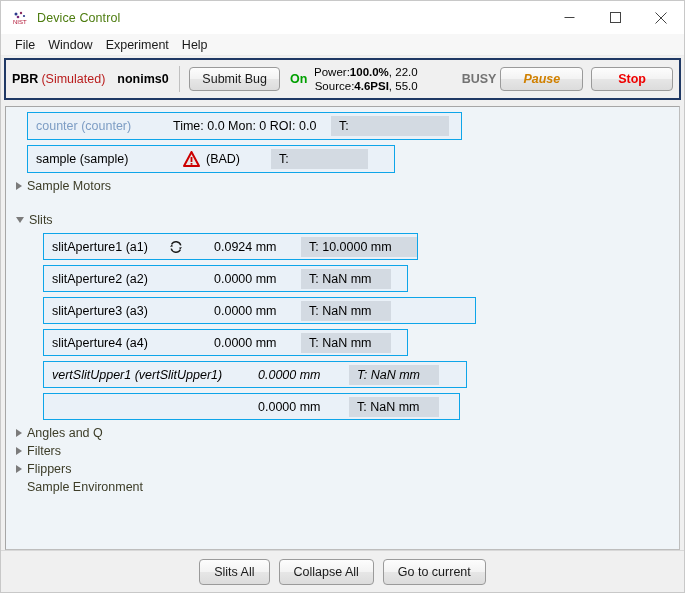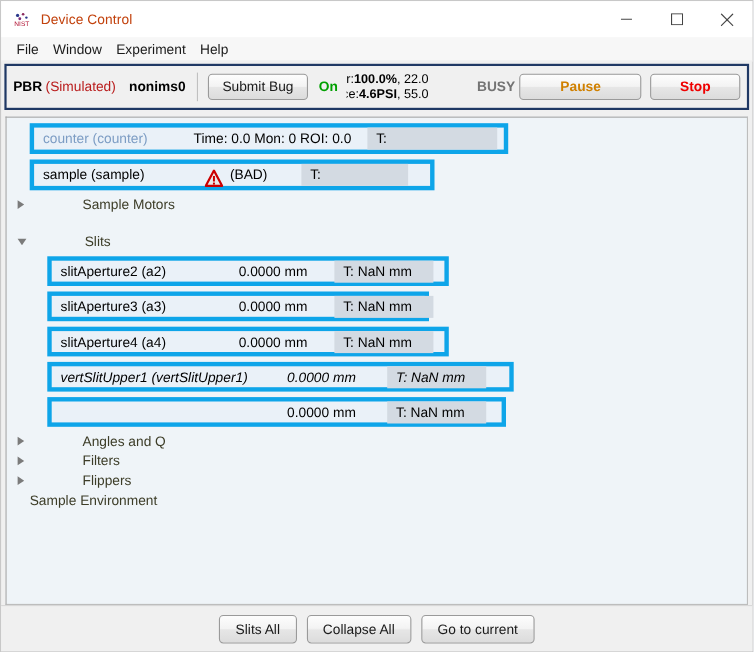--- a/index.html
+++ b/index.html
@@ -26,21 +26,21 @@
     position: relative;
   }
   .title-icon {
     width: 16px; height: 16px;
     margin-left: 11px; margin-right: 9px;
     position: relative;
     flex: 0 0 auto;
   }
   .title-text {
     font-size: 12.5px;
-    color: #c2410c;
+    color: #4d7c0f;
     letter-spacing: 0.1px;
   }
   .win-btns {
     margin-left: auto;
     display: flex; height: 33px;
   }
   .win-btn {
     width: 46px; height: 33px;
     display: flex; align-items: center; justify-content: center;
     color: #333;
@@ -112,63 +112,62 @@
     width: 163px;
     overflow: hidden;
     white-space: nowrap;
   }
   .reactor-line { font-size: 11.5px; color: #000; }
   .reactor-line b { font-weight: bold; }
   .busy-label {
     color: #737373; font-weight: bold; font-size: 12.5px;
     margin-left: 44px; margin-right: 4px;
   }
-  .pause-btn { color: #d08000; font-weight: bold; padding: 4px 36px; }
+  .pause-btn { color: #d08000; font-weight: bold; padding: 4px 22px; font-style: italic; }
   .stop-btn  { color: #ef0000; font-weight: bold; padding: 4px 26px; margin-left: 8px; }
 
   
   .tree-panel {
     flex: 1 1 auto;
     margin: 6px 4px 0 4px;
     background: #eff4f8;
     border: 1px solid #a6a6a6;
     border-right-color: #bdbdbd;
     border-bottom-color: #bdbdbd;
     overflow: hidden;
     position: relative;
     padding-top: 5px;
   }
 
   .node-row {
     display: flex; align-items: center;
     font-size: 12.5px; color: #3d3d28;
     height: 16px;
     padding-left: 10px;
-    gap: 48px;
   }
   .tri {
     width: 0; height: 0;
     margin-right: 5px;
     flex: 0 0 auto;
   }
   .tri.closed {
     border-left: 6px solid #7b7b7b;
     border-top: 4px solid transparent;
     border-bottom: 4px solid transparent;
   }
   .tri.open {
     border-top: 6px solid #7b7b7b;
     border-left: 4px solid transparent;
     border-right: 4px solid transparent;
   }
   .node-label { white-space: nowrap; }
 
   
   .dev-box {
-    border: 4px solid #0ea5e9;
+    border: 1px solid #0ea5e9;
     background: #eaf1f8;
     height: 27px;
     display: flex; align-items: center;
     margin-bottom: 5px;
     font-size: 12.5px;
     color: #000;
     position: relative;
   }
   .dev-name { padding-left: 8px; white-space: nowrap; }
   .dev-mid {
@@ -284,28 +283,41 @@
     <div class="node-row" style="margin-top:3px;">
       <span class="tri closed"></span>
       <span class="node-label">Sample Motors</span>
     </div>
 
     <div class="node-row" style="margin-top:18px; margin-bottom:5px;">
       <span class="tri open"></span>
       <span class="node-label">Slits</span>
     </div>
 
+    <div class="dev-box" style="margin-left:37px; width:375px;">
+      <span class="dev-name">slitAperture1 (a1)</span>
+      <span class="spin-ico" style="left:124px; top:5px;">
+        <svg width="16" height="16" viewBox="0 0 16 16">
+          <path d="M3.2 9.6 A5 5 0 0 0 12.4 10.6" fill="none" stroke="#1a1a1a" stroke-width="1.4"></path>
+          <path d="M12.8 6.4 A5 5 0 0 0 3.6 5.4" fill="none" stroke="#1a1a1a" stroke-width="1.4"></path>
+          <path d="M12.4 10.6 L13.9 8.1 L10.9 8.7 Z" fill="#1a1a1a"></path>
+          <path d="M3.6 5.4 L2.1 7.9 L5.1 7.3 Z" fill="#1a1a1a"></path>
+        </svg>
+      </span>
+      <span class="dev-mid" style="left:170px;">0.0924 mm</span>
+      <span class="t-field" style="left:257px; width:116px;">T: 10.0000 mm</span>
+    </div>
 
     <div class="dev-box" style="margin-left:37px; width:365px;">
       <span class="dev-name">slitAperture2 (a2)</span>
       <span class="dev-mid" style="left:170px;">0.0000 mm</span>
       <span class="t-field" style="left:257px; width:90px;">T: NaN mm</span>
     </div>
 
-    <div class="dev-box" style="margin-left:37px; width:347px;">
+    <div class="dev-box" style="margin-left:37px; width:433px;">
       <span class="dev-name">slitAperture3 (a3)</span>
       <span class="dev-mid" style="left:170px;">0.0000 mm</span>
       <span class="t-field" style="left:257px; width:90px;">T: NaN mm</span>
     </div>
 
     <div class="dev-box" style="margin-left:37px; width:365px;">
       <span class="dev-name">slitAperture4 (a4)</span>
       <span class="dev-mid" style="left:170px;">0.0000 mm</span>
       <span class="t-field" style="left:257px; width:90px;">T: NaN mm</span>
     </div>

